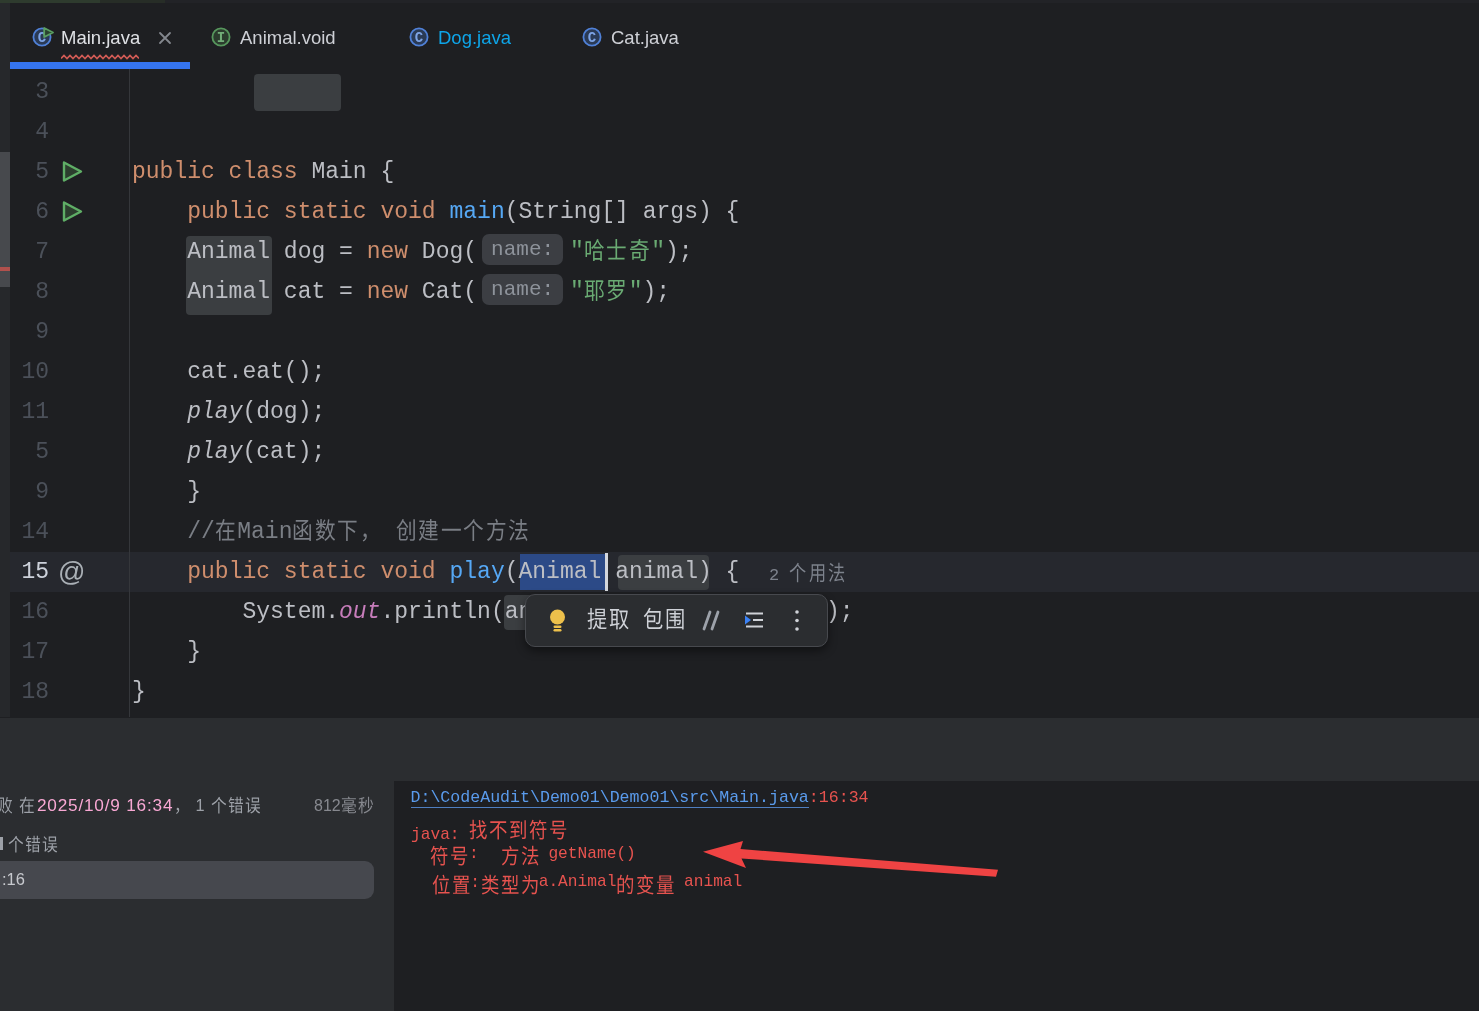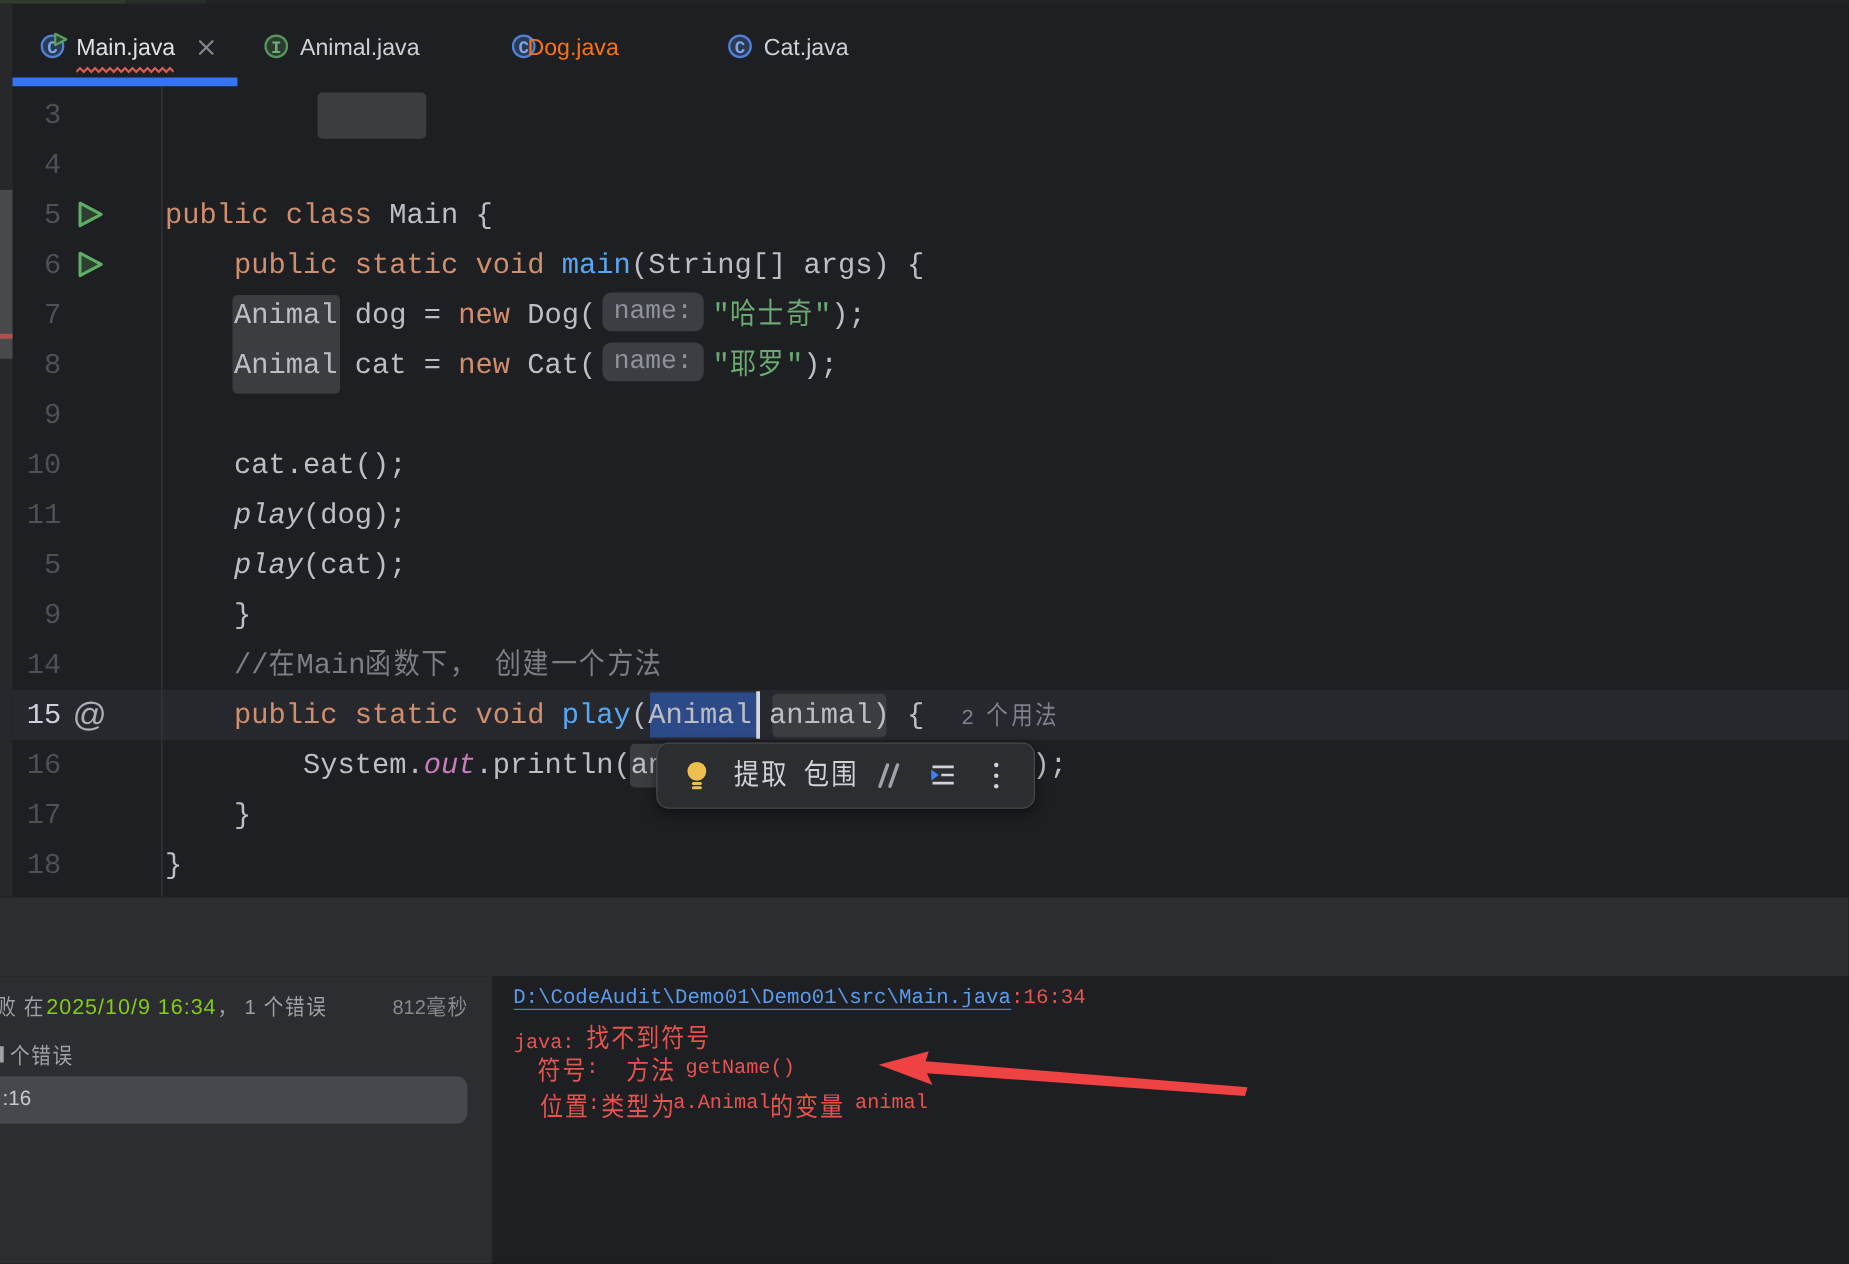--- a/index.html
+++ b/index.html
@@ -168,28 +168,28 @@
       </svg></div>
 <div class="a" style="left:158px;top:31px"><svg width="14" height="14" viewBox="0 0 14 14">
         <path d="M2,2 L12,12 M12,2 L2,12" stroke="#83878e" stroke-width="1.8" stroke-linecap="round"></path>
       </svg></div>
 
 <div class="a" style="left:210px;top:26px">
 <svg width="22" height="22" viewBox="0 0 22 22">
         <circle cx="11" cy="11" r="8.6" fill="#2b3b2d" stroke="#57975d" stroke-width="1.8"></circle>
         <text x="11" y="16.2" font-size="14" fill="#72ad78" text-anchor="middle" font-family="Liberation Mono,monospace" font-weight="bold">I</text>
       </svg></div>
-<div class="a" style="left:240px;top:26.5px;font-size:18.5px;color:#ced0d6">Animal.java</div>
+<div class="a" style="left:240px;top:26.5px;font-size:18.5px;color:#ced0d6">Animal.void</div>
 
 <div class="a" style="left:408px;top:26px">
 <svg width="22" height="22" viewBox="0 0 22 22">
         <circle cx="11" cy="11" r="8.6" fill="#2a3a55" stroke="#5081d8" stroke-width="1.8"></circle>
         <text x="11" y="16.2" font-size="14" fill="#7ea4e6" text-anchor="middle" font-family="Liberation Mono,monospace" font-weight="bold">C</text>
       </svg></div>
-<div class="a" style="left:422px;top:26.5px;font-size:18.5px;color:#f97316">Dog.java</div>
+<div class="a" style="left:438px;top:26.5px;font-size:18.5px;color:#0ea5e9">Dog.java</div>
 
 <div class="a" style="left:581px;top:26px">
 <svg width="22" height="22" viewBox="0 0 22 22">
         <circle cx="11" cy="11" r="8.6" fill="#2a3a55" stroke="#5081d8" stroke-width="1.8"></circle>
         <text x="11" y="16.2" font-size="14" fill="#7ea4e6" text-anchor="middle" font-family="Liberation Mono,monospace" font-weight="bold">C</text>
       </svg></div>
 <div class="a" style="left:611px;top:26.5px;font-size:18.5px;color:#ced0d6">Cat.java</div>
 
 <div class="a" style="left:10px;top:62px;width:180px;height:7px;background:#3574f0"></div>
 
@@ -317,21 +317,21 @@
 <div class="a" style="left:0;top:718px;width:1479px;height:63px;background:#2b2d30"></div>
 
 <div class="a" style="left:0;top:781px;width:394px;height:230px;background:#2b2d30"></div>
 <div class="a" style="left:394px;top:781px;width:1085px;height:230px;background:#1e1f22"></div>
 
 <div class="a" style="left:-3px;top:795px;font-size:17.5px;color:#9da1a8;white-space:pre"><svg class="q">
         <use href="#u8d25"></use>
       </svg> <svg class="q">
         <use href="#u5728"></use>
       </svg></div>
-<div class="a" style="left:37px;top:795px;font-size:17.2px;letter-spacing:.8px;color:#84cc16;white-space:pre">2025/10/9 16:34</div>
+<div class="a" style="left:37px;top:795px;font-size:17.2px;letter-spacing:.8px;color:#f9a8d4;white-space:pre">2025/10/9 16:34</div>
 <div class="a" style="left:174px;top:795px;font-size:16.3px;color:#9da1a8;white-space:pre"><span style="font-size:17.5px"><svg class="q">
           <use href="#uff0c"></use>
         </svg></span> 1</div>
 <div class="a" style="left:210.5px;top:795px;font-size:17.5px;color:#9da1a8;white-space:pre"><svg class="q">
         <use href="#u4e2a"></use>
       </svg><svg class="q">
         <use href="#u9519"></use>
       </svg><svg class="q">
         <use href="#u8bef"></use>
       </svg></div>

